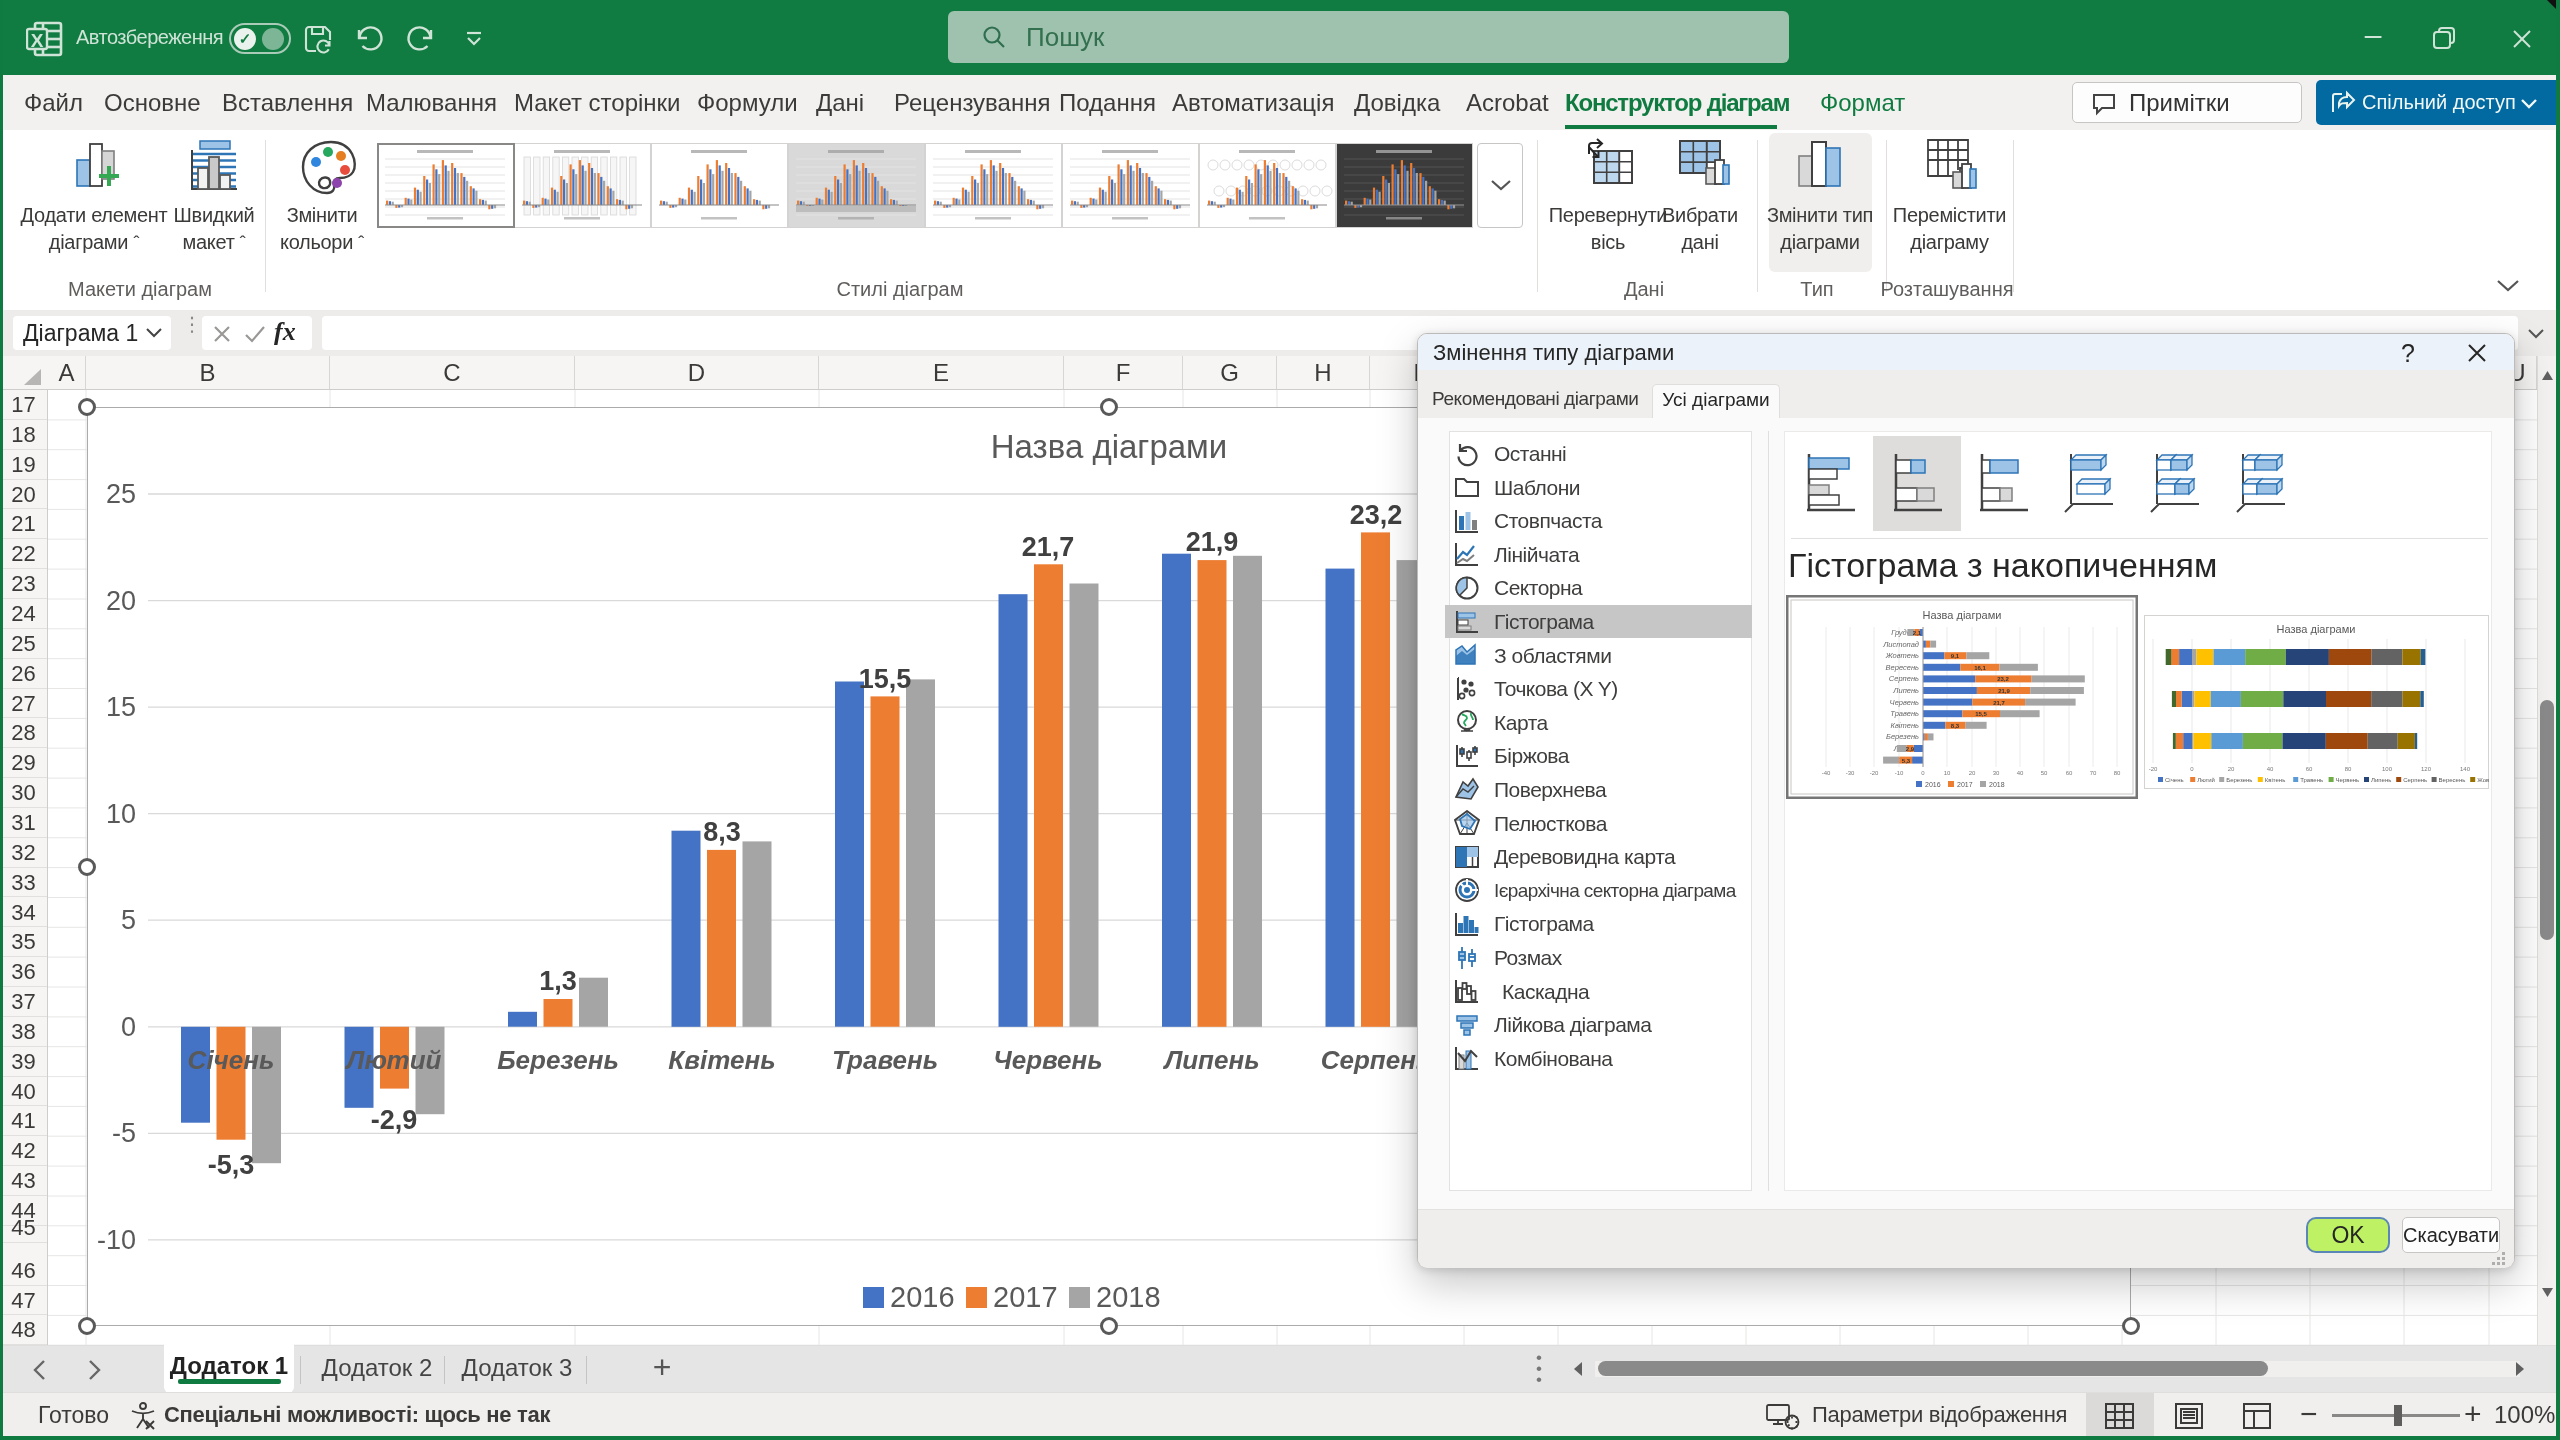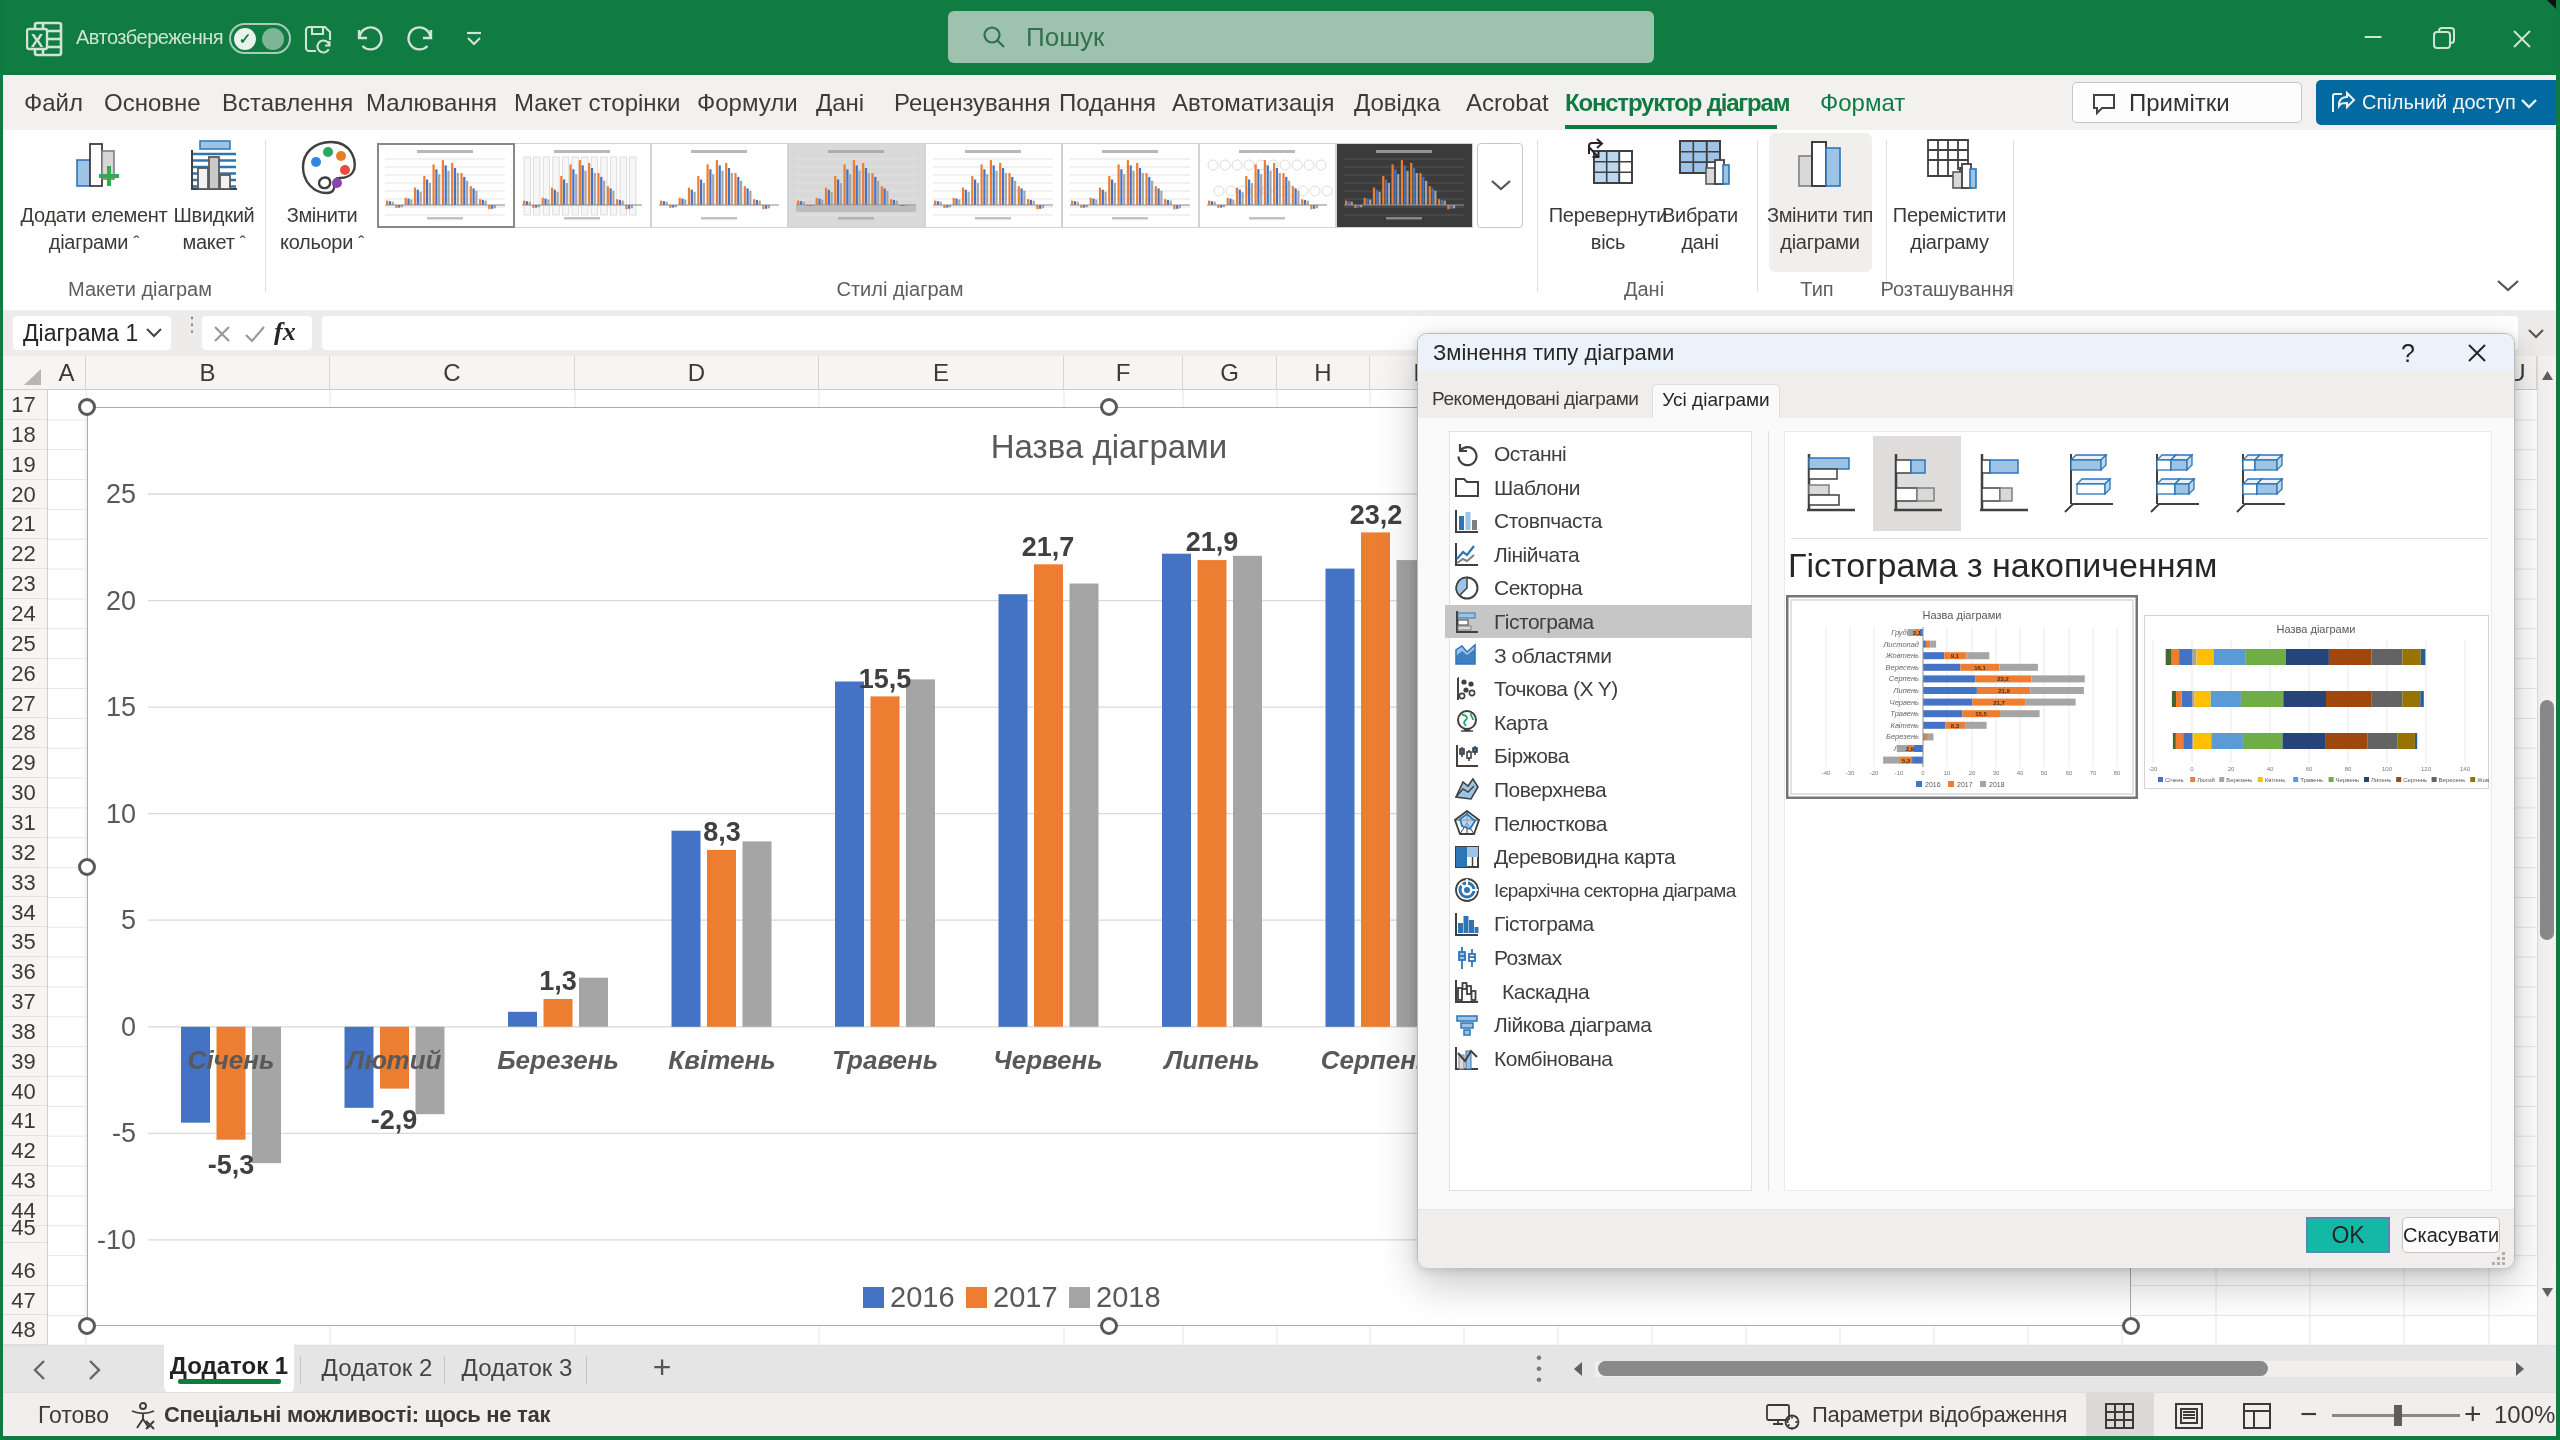--- a/index.html
+++ b/index.html
@@ -2,21 +2,21 @@
 <html><head>
 <meta charset="utf-8">
 <style>
   * { margin:0; padding:0; box-sizing:border-box; }
   html,body { width:2560px; height:1440px; overflow:hidden; }
   body { font-family:"Liberation Sans", sans-serif; position:relative; background:#fff; }
   .abs { position:absolute; }
   
   #titlebar { left:0; top:0; width:2560px; height:75px; background:#107c41; }
   .tb-light { color:#cfe3d7; }
-  #searchbox { left:948px; top:11px; width:706px; height:52px; background:#9fc2ae; border-radius:6px; }
+  #searchbox { left:948px; top:11px; width:841px; height:52px; background:#9fc2ae; border-radius:6px; }
   
   #menubar { left:0; top:75px; width:2560px; height:55px; background:#f3f1f0; }
   .mtab { position:absolute; top:0; height:55px; line-height:55px; font-size:24px; color:#3c3b39; white-space:nowrap; }
   
   #ribbon { left:0px; top:130px; width:2560px; height:178px; background:#fff; border-radius:0 0 8px 8px;padding-left:20px; }
   .rsep { position:absolute; top:10px; width:1px; height:152px; background:#e1dfdd; }
   .rbtn-label { position:absolute; font-size:20px; color:#3b3a39; text-align:center; line-height:27px; letter-spacing:-0.3px; }
   .rgroup { position:absolute; top:148px; font-size:20px; color:#605e5c; text-align:center; width:200px; }
   
   #formulabar { left:0; top:310px; width:2560px; height:46px; background:#eeeceb; }
@@ -1341,21 +1341,21 @@
         <text x="294.6" y="167">Вересень</text>
         <rect x="326.20000000000005" y="162" width="5" height="5" fill="#997300"></rect>
         <text x="333.20000000000005" y="167">Жовтень</text>
         <rect x="361.6" y="162" width="5" height="5" fill="#255e91"></rect>
         <text x="368.6" y="167">Листопад</text>
         <rect x="400.20000000000005" y="162" width="5" height="5" fill="#43682b"></rect>
         <text x="407.20000000000005" y="167">Грудень</text>
       </g>
     </svg>
     <div class="abs" style="left:0;top:875px;width:1096px;height:59px;background:#f0eeec;border-radius:0 0 9px 9px;border-top:1px solid #e4e2e0;"></div>
-    <div class="abs" style="left:888px;top:883px;width:84px;height:36px;background:#14b8a6;border:2px solid #5b87b7;border-radius:0;text-align:center;line-height:33px;font-size:23px;color:#262626;">OK</div>
+    <div class="abs" style="left:888px;top:883px;width:84px;height:36px;background:#bef264;border:2px solid #5b87b7;border-radius:10px;text-align:center;line-height:33px;font-size:23px;color:#262626;">OK</div>
     <div class="abs" style="left:984px;top:883px;width:98px;height:36px;background:#fdfdfd;border:1px solid #c8c6c4;border-radius:5px;text-align:center;line-height:34px;font-size:20px;color:#262626;">Скасувати</div>
     <svg class="abs" style="left:1072px;top:916px" width="16" height="16" viewBox="0 0 16 16">
       <g fill="#b0aeac">
         <rect x="12" y="2" width="3" height="3"></rect>
         <rect x="7" y="7" width="3" height="3"></rect>
         <rect x="12" y="7" width="3" height="3"></rect>
         <rect x="2" y="12" width="3" height="3"></rect>
         <rect x="7" y="12" width="3" height="3"></rect>
         <rect x="12" y="12" width="3" height="3"></rect>
       </g>

